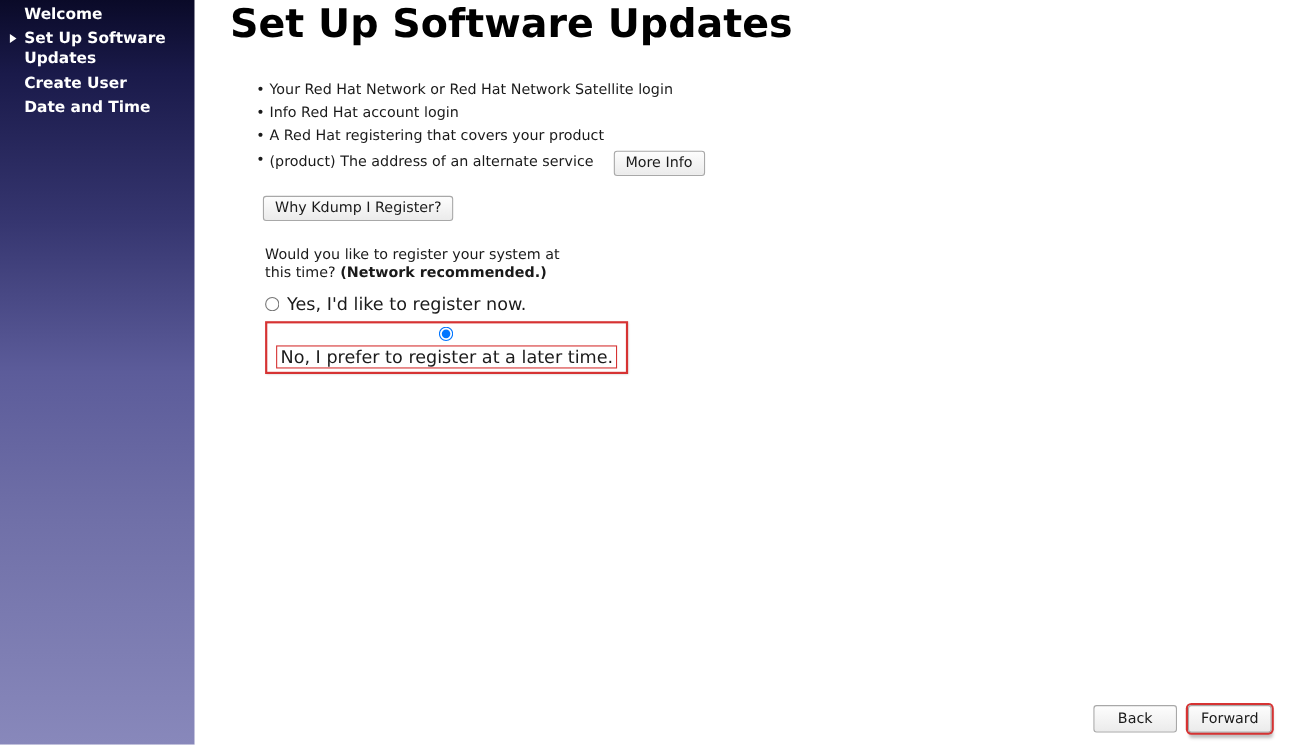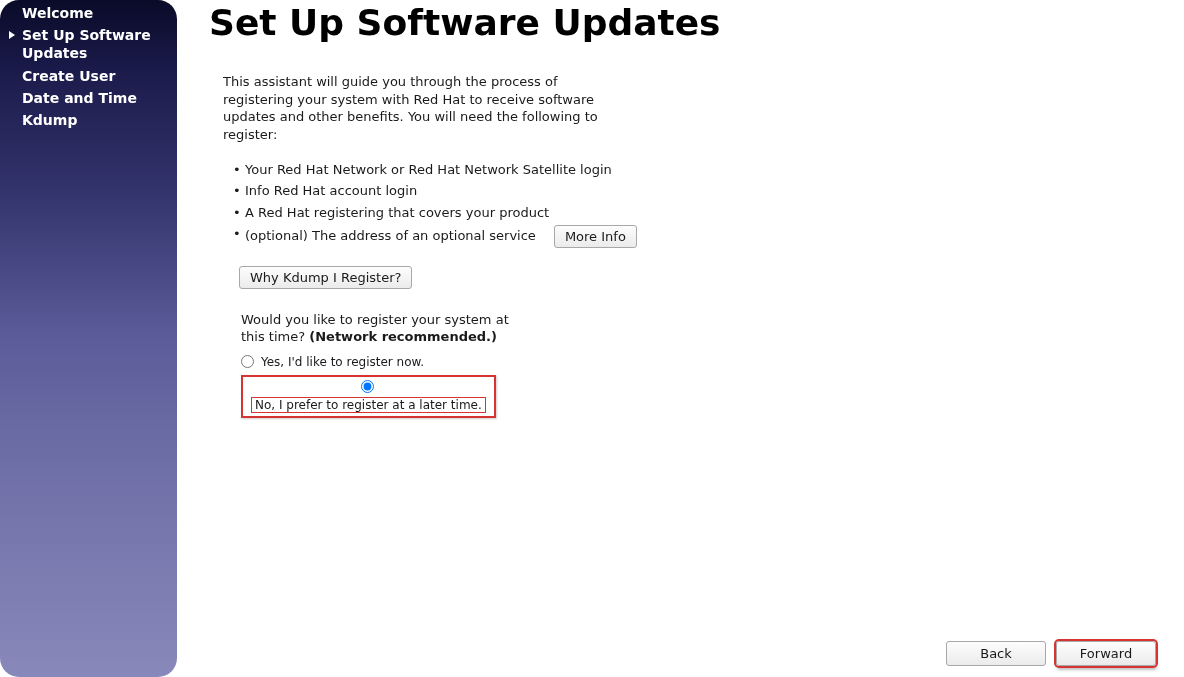--- a/index.html
+++ b/index.html
@@ -14,21 +14,20 @@
       height: 677px;
       display: flex;
       overflow: hidden;
     }
     .sidebar {
       width: 177px;
       height: 100%;
       background: linear-gradient(to bottom, #0a0a28 0%, #1a1a4a 10%, #363670 30%, #5c5c9a 50%, #7070a8 70%, #8888bb 100%);
       padding-top: 2px;
       flex-shrink: 0;
-      border-radius: 19px;
     }
     .sidebar-item {
       color: #ffffff;
       font-weight: bold;
       font-size: 14px;
       padding: 2px 4px 2px 22px;
       line-height: 1.3;
       position: relative;
       cursor: pointer;
     }
@@ -121,21 +120,21 @@
       align-items: center;
       gap: 4px;
       padding: 2px 0;
     }
     .radio-option input[type="radio"] {
       width: 13px;
       height: 13px;
       margin-right: 1px;
     }
     .radio-option label {
-      font-size: 12px;
+      font-size: 16px;
       color: #1a1a1a;
       cursor: pointer;
       padding: 1px 2px;
     }
     .highlight-red-outer {
       border: 2px solid #d63333;
       padding: 3px 8px 3px 8px;
       display: inline-flex;
       align-items: center;
       margin-top: 3px;
@@ -154,55 +153,53 @@
       bottom: 11px;
       right: 28px;
       display: flex;
       gap: 10px;
     }
     .footer-button {
       background: linear-gradient(to bottom, #fdfdfd, #ebebeb);
       border: 1px solid #a8a8a8;
       border-radius: 3px;
       padding: 4px 0;
-      width: 100px;
+      width: 76px;
       text-align: center;
       font-size: 13px;
       color: #1a1a1a;
       cursor: pointer;
       font-family: inherit;
     }
     .footer-button.forward {
       box-shadow: 0 0 0 2px #d63333, 1px 4px 3px rgba(0,0,0,0.25);
     }
   </style>
 </head>
 <body>
 
 <div class="sidebar">
   <div class="sidebar-item">Welcome</div>
   <div class="sidebar-item active">Set Up Software Updates</div>
   <div class="sidebar-item">Create User</div>
   <div class="sidebar-item">Date and Time</div>
-  <div class="sidebar-item">Kdump</div>
 </div>
 
 <div class="main">
   <h1 class="page-title">Set Up Software Updates</h1>
 
   <div class="content-block">
-    <p class="intro-text">This assistant will guide you through the process of registering your system with Red Hat to receive software updates and other benefits. You will need the following to register:</p>
 
     <ul class="bullet-list">
       <li>Your Red Hat Network or Red Hat Network Satellite login</li>
       <li>Info Red Hat account login</li>
       <li>A Red Hat registering that covers your product</li>
       <li>
         <div class="bullet-with-button">
-          <span>(optional) The address of an optional service</span>
+          <span>(product) The address of an alternate service</span>
           <button class="gtk-button">More Info</button>
         </div>
       </li>
     </ul>
 
     <div class="why-register-wrap">
       <button class="gtk-button">Why Kdump I Register?</button>
     </div>
 
     <p class="question-text">

